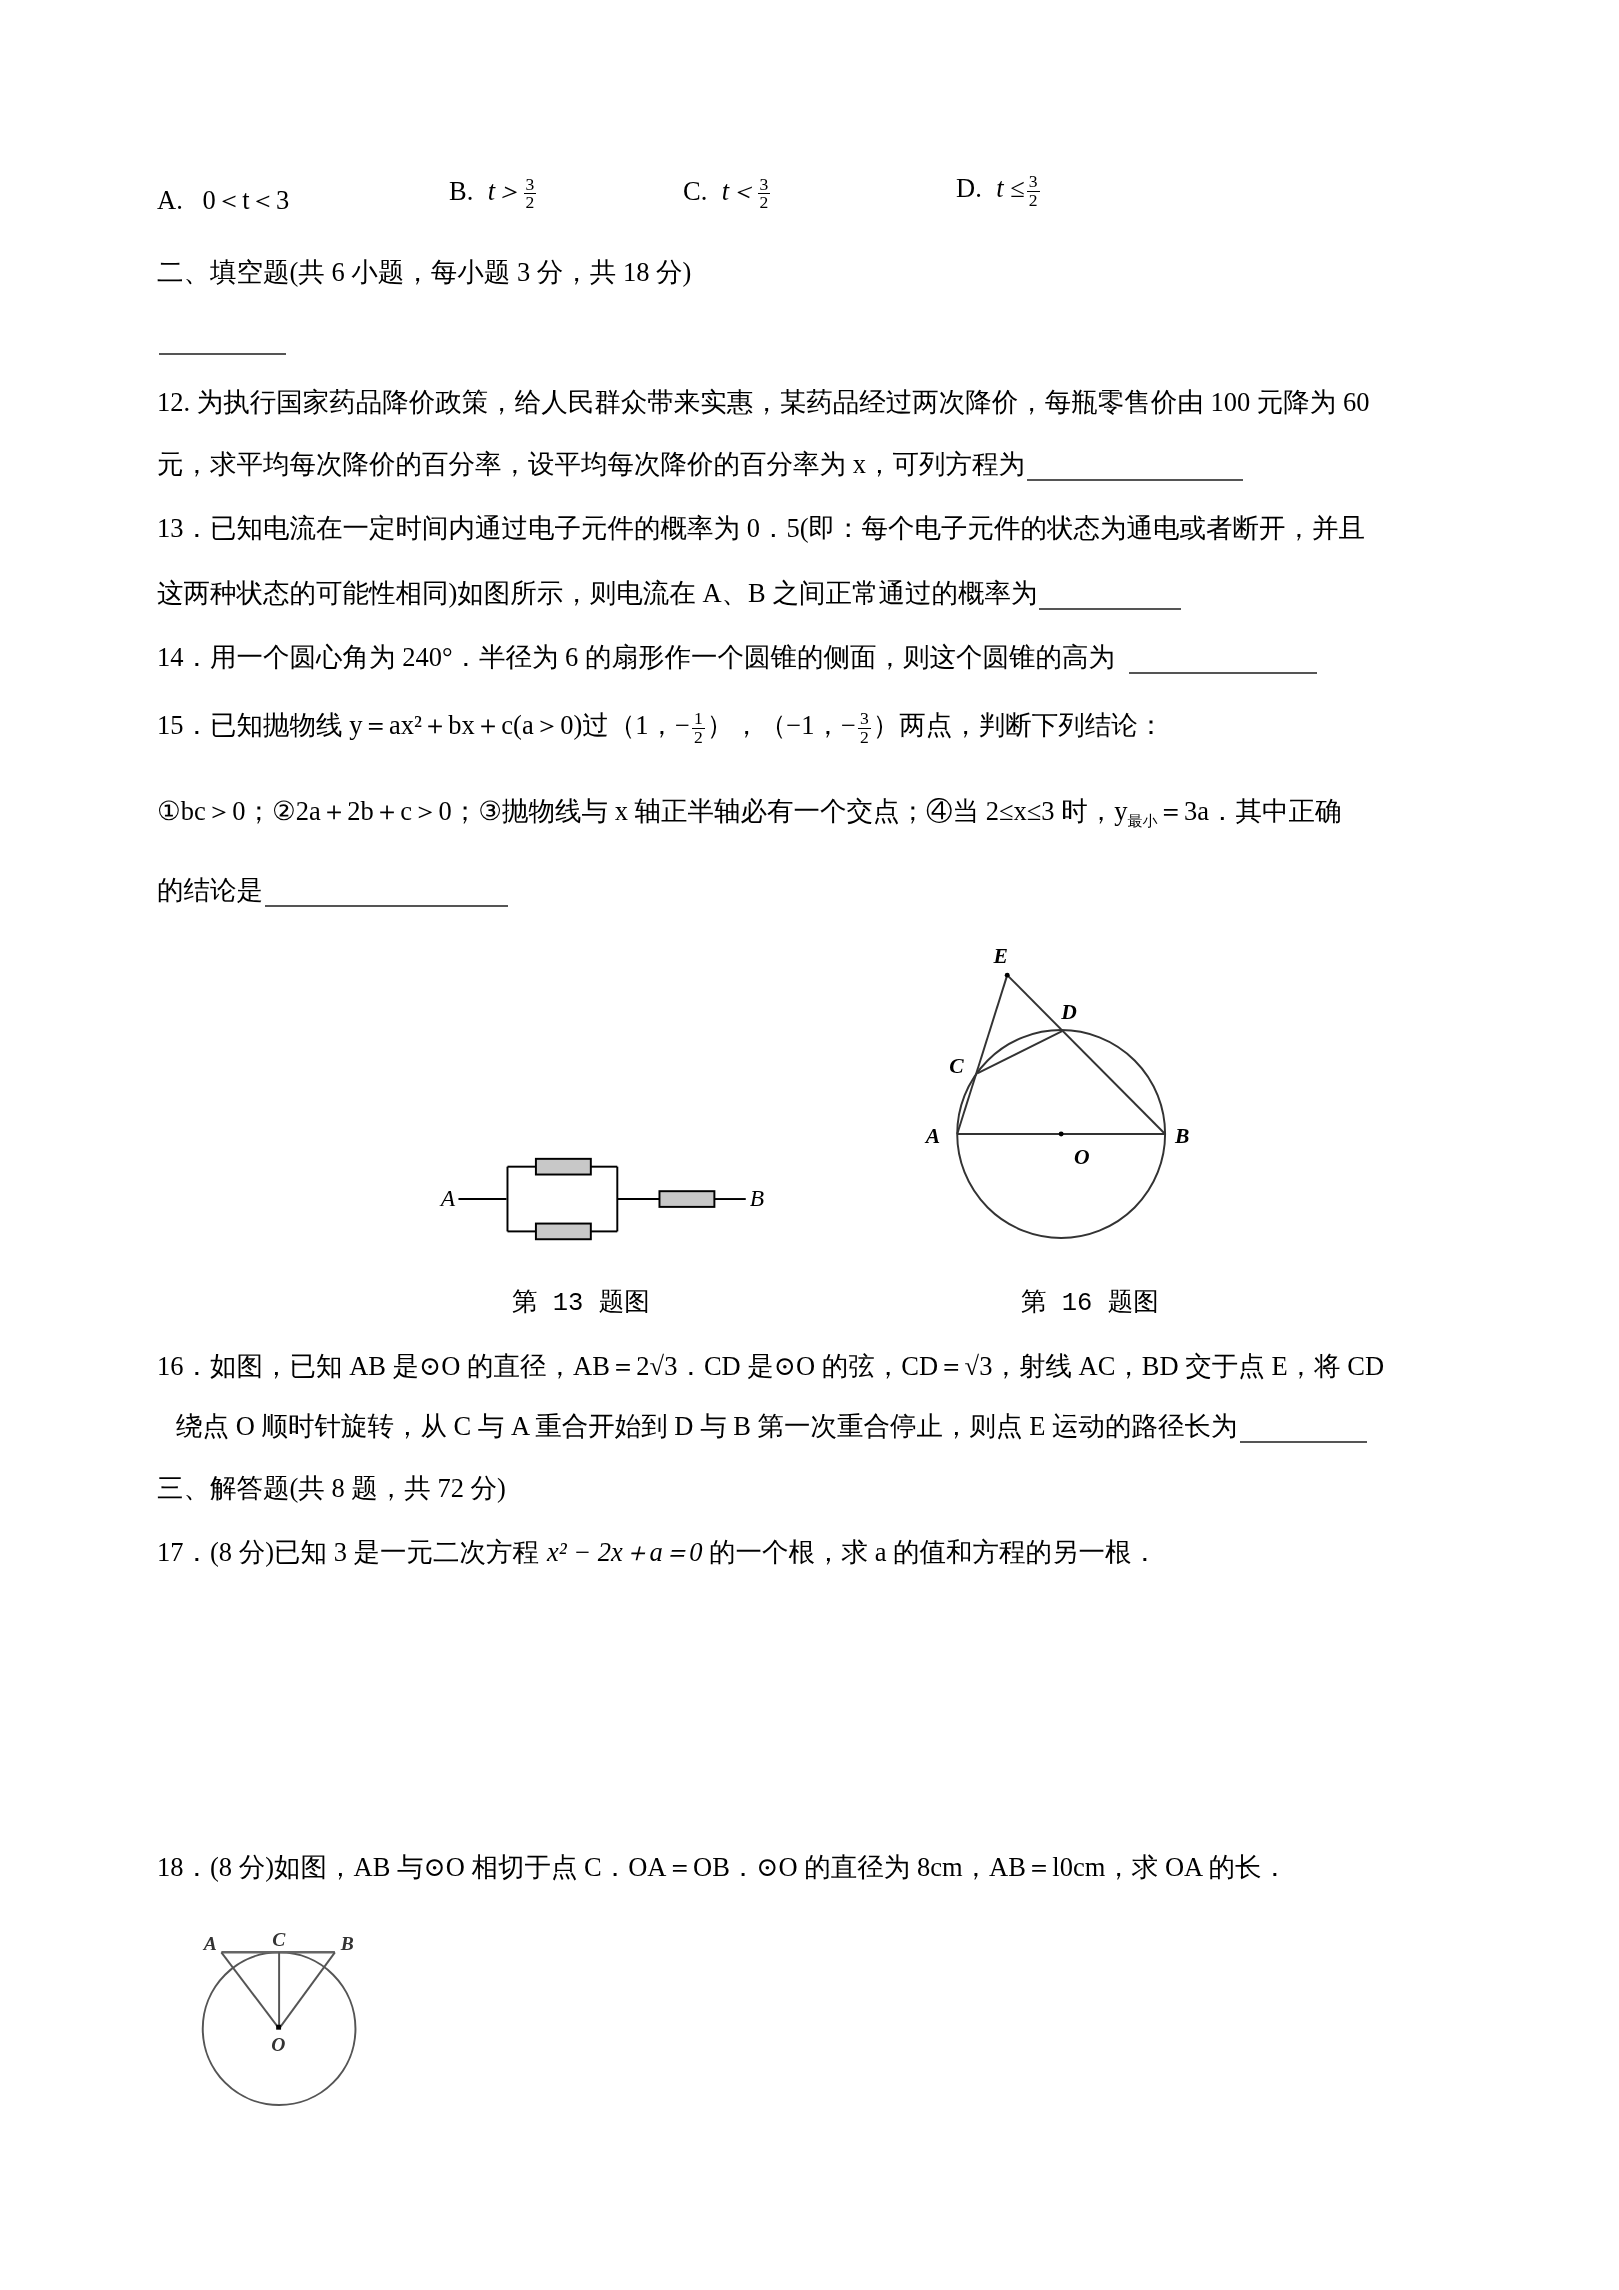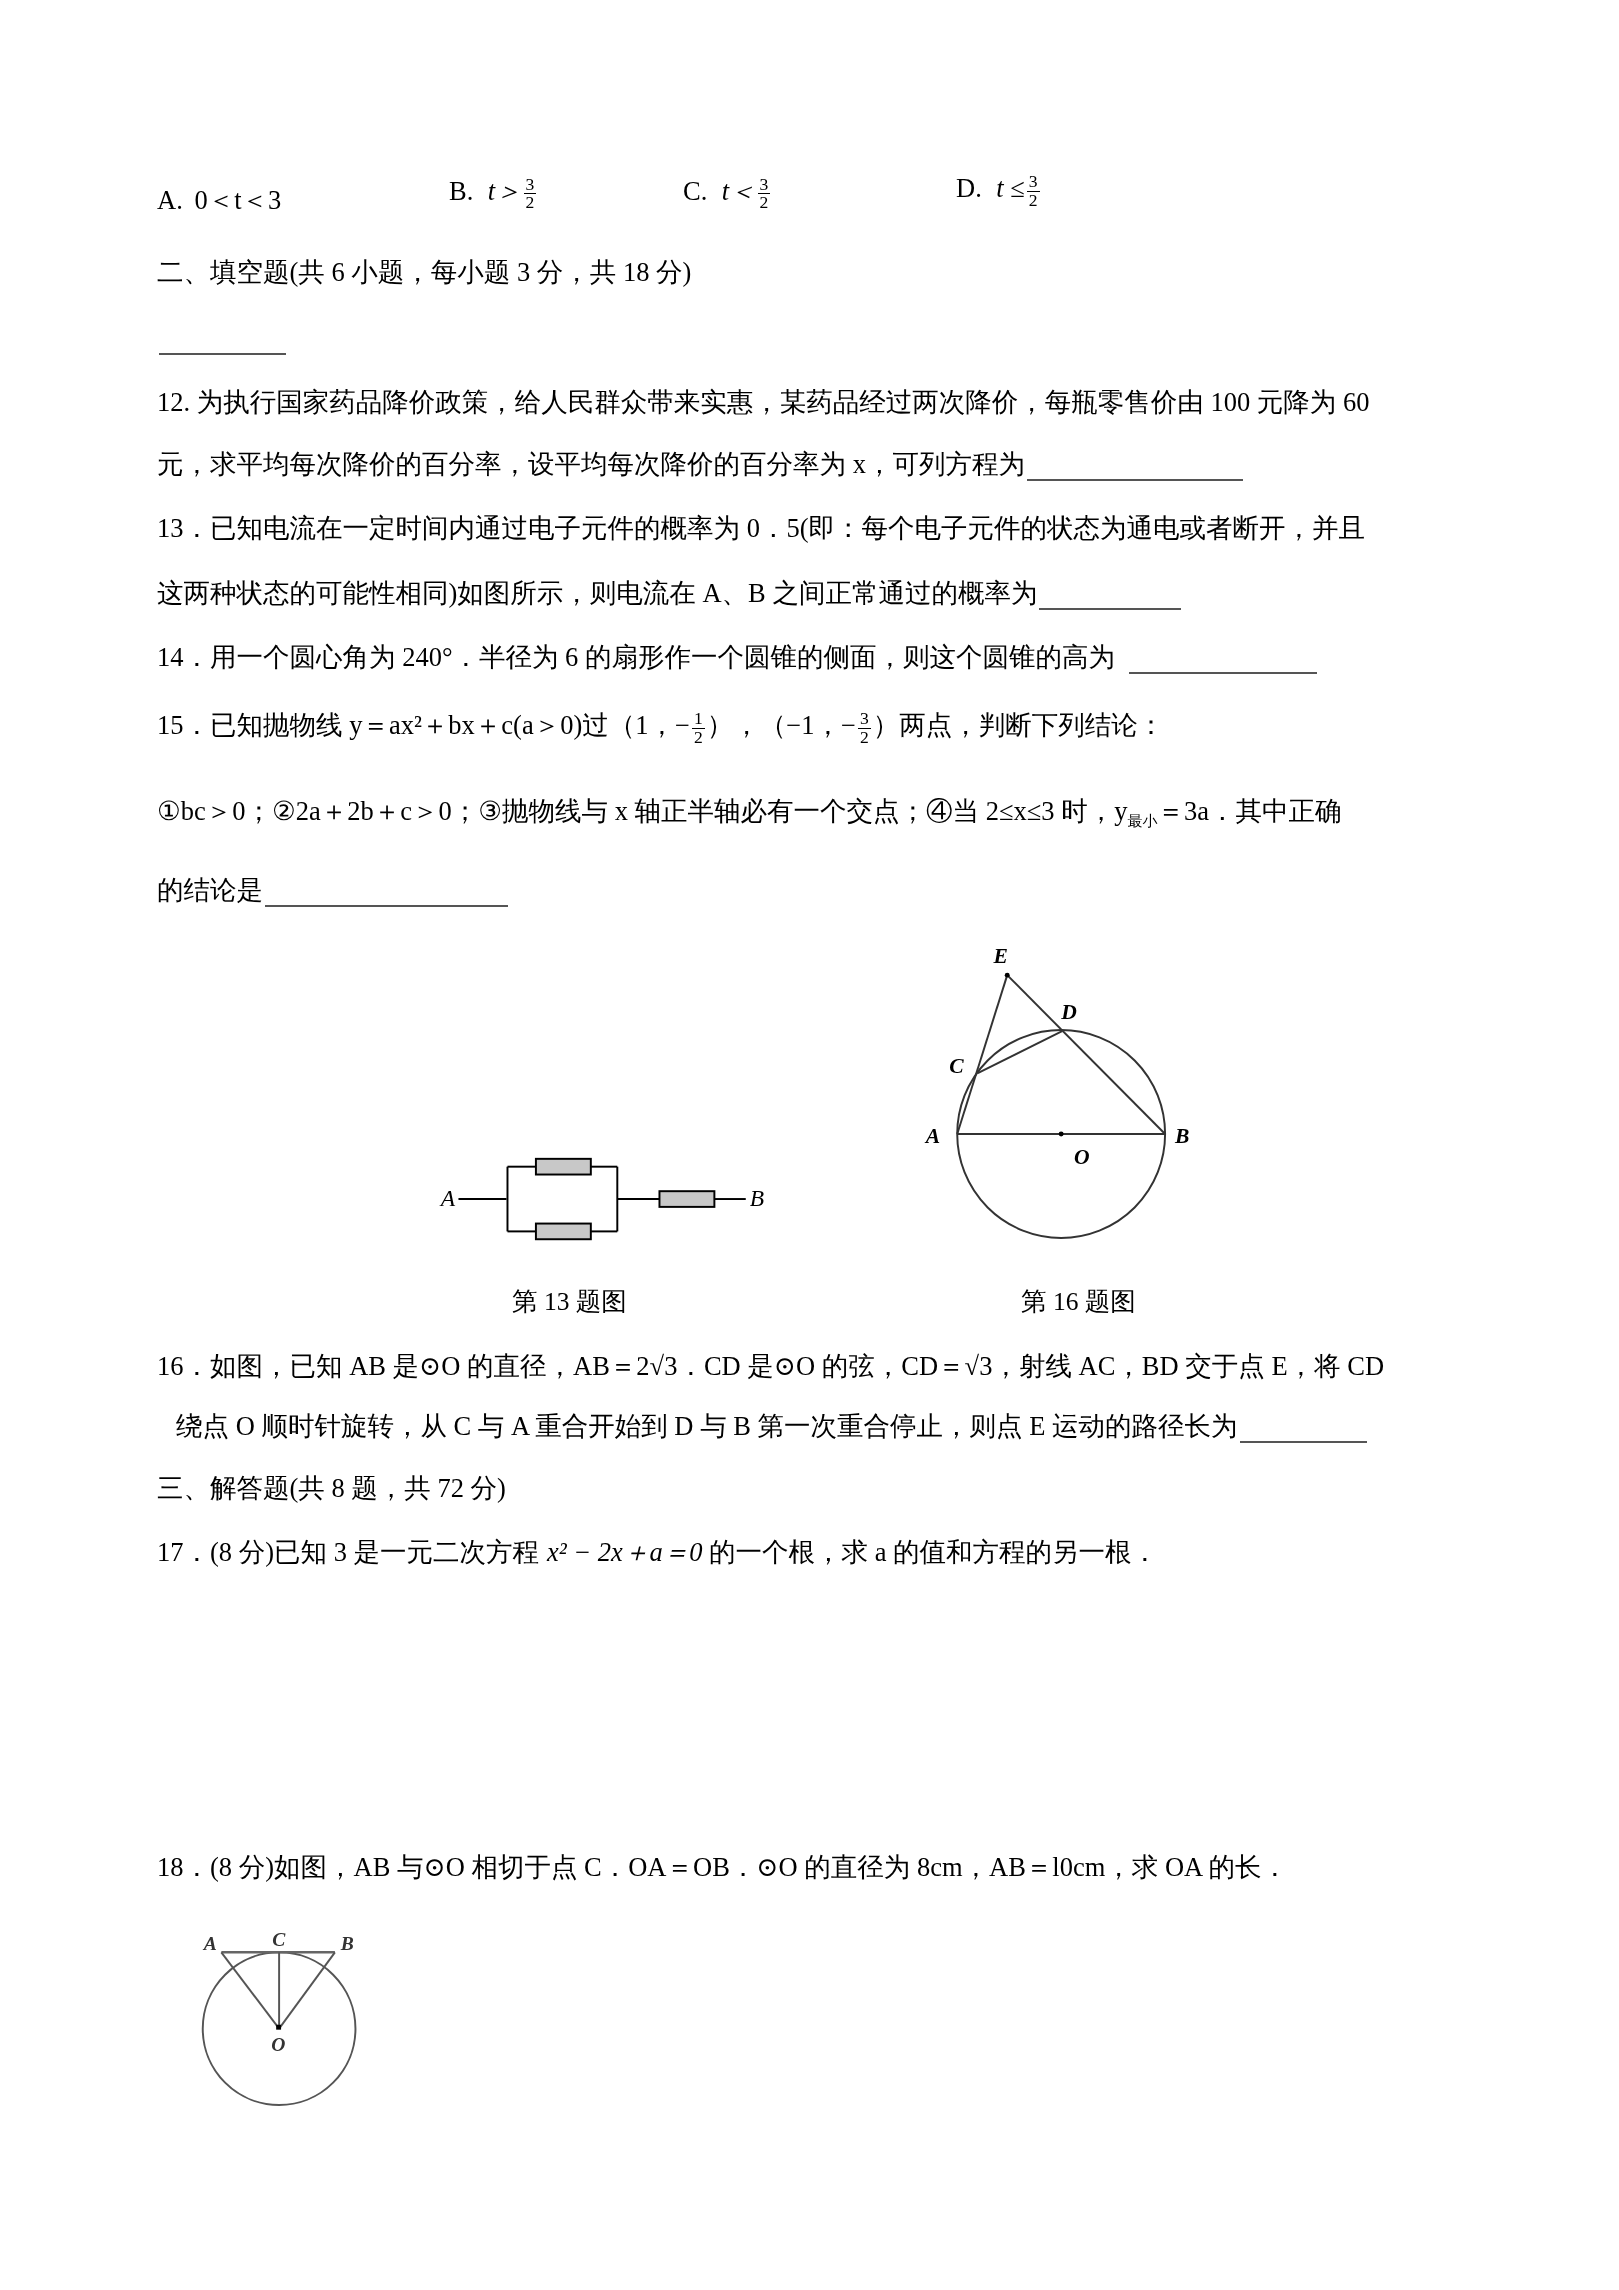--- a/index.html
+++ b/index.html
@@ -7,29 +7,29 @@
          font-family: "Liberation Serif", "DejaVu Serif", serif; color: #000; }
   .line { position: absolute; left: 157px; font-size: 26.5px; white-space: nowrap; line-height: 1.2; }
   .it { font-style: italic; margin-left: 8px; }
   .blank { display: inline-block; border-bottom: 2px solid #555; height: 25.5px; vertical-align: bottom; margin-left: 2px; }
   .frac { display: inline-flex; flex-direction: column; align-items: center; vertical-align: middle;
           font-size: 17.6px; line-height: 1.0; margin: 0 2px; }
   .frac .num { border-bottom: 1.5px solid #000; padding: 0 2px; }
   .frac .den { padding: 0 2px; }
   .opt { position: absolute; font-size: 26.5px; white-space: nowrap; }
   sub { font-size: 15px; }
-  .fig-caption { position: absolute; font-size: 25.5px; font-family: Liberation Serif, serif; }
+  .fig-caption { position: absolute; font-size: 25.5px; font-family: Liberation Mono, monospace; }
   svg text { font-family: "Liberation Serif", serif; }
 </style>
 </head>
 <body>
 
 <div class="opt" style="left:157px; top:182px;">
   <span>A.</span>
-  <span style="margin-left:5px;font-family:Liberation Serif, serif;">0＜t＜3</span>
+  <span style="margin-left:13px;font-family:Liberation Serif, serif;">0＜t＜3</span>
 </div>
 <div class="opt" style="left:449px; top:173px;">
   <span>B.</span>
   <span class="it" style="margin-left:7.8px;">t＞</span><span class="frac">
       <span class="num">3</span>
       <span class="den">2</span>
     </span>
 </div>
 <div class="opt" style="left:683px; top:173px;">
   <span>C.</span>

